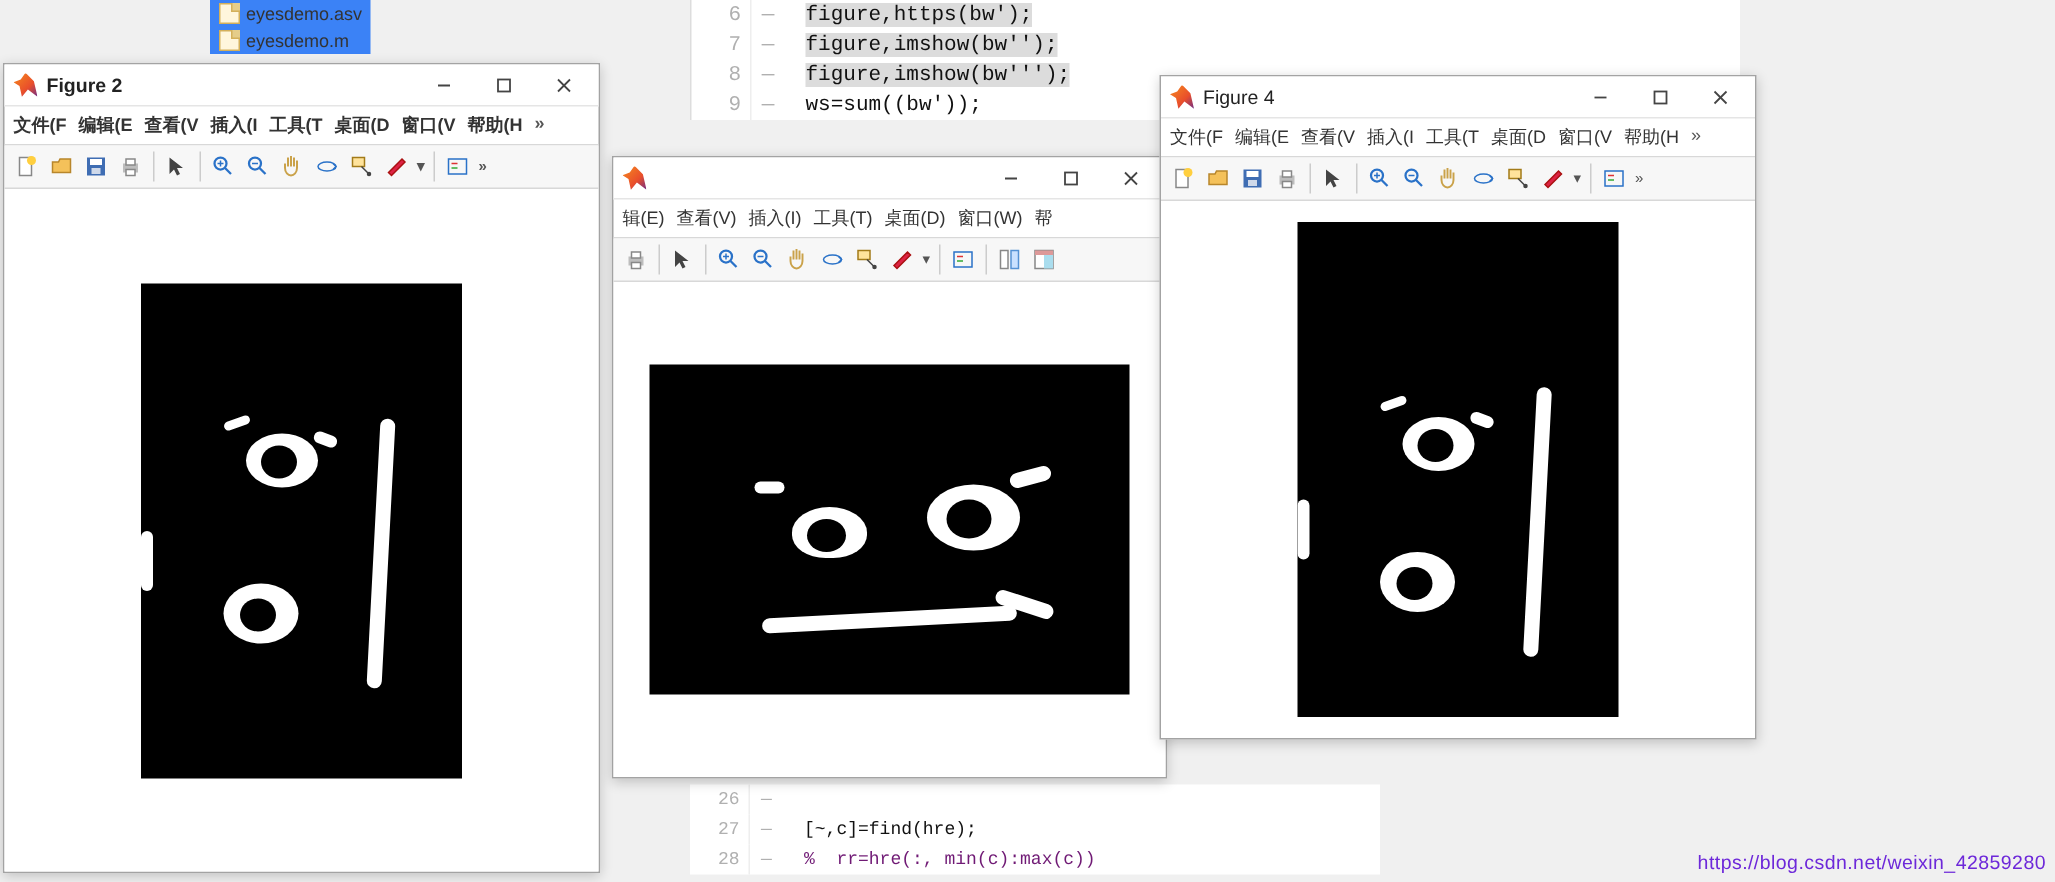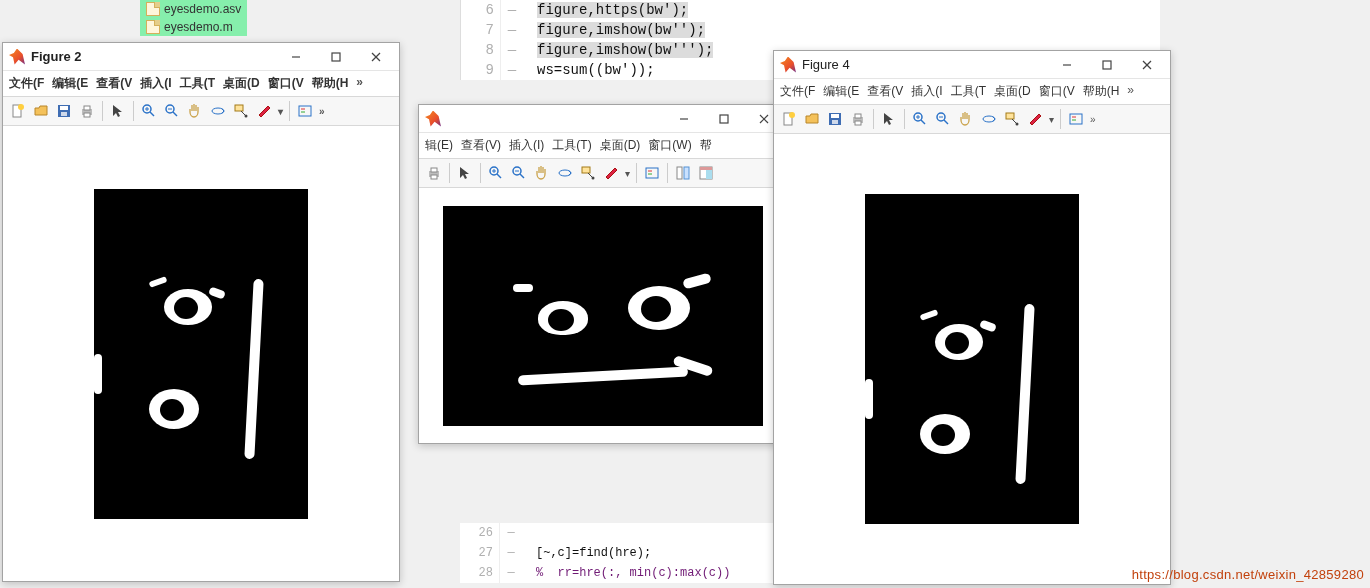--- a/index.html
+++ b/index.html
@@ -11,31 +11,31 @@
     height: 588px;
     position: relative;
     overflow: hidden;
     color: #333;
   }
   .watermark {
     position: absolute;
     right: 6px;
     bottom: 6px;
     font-size: 13px;
-    color: #c2410c;
+    color: #6d28d9;
     letter-spacing: .3px;
     pointer-events: none;
   }
 
   
   .file-list {
     position: absolute;
     top: 0px;
     left: 140px;
-    background: #86efac;
+    background: #3b82f6;
     font-size: 12px;
   }
   .file-item { display:flex; align-items:center; gap:4px; padding:2px 6px; }
   .file-icon { width:14px; height:14px; border:1px solid #d4b05b; background:#fff6dc; position:relative; }
   .file-icon::after{content:"";position:absolute;right:-1px;top:-1px;width:5px;height:5px;background:#e5cd8a;border-bottom:1px solid #d4b05b;border-left:1px solid #d4b05b;}
 
   
   .editor {
     position: absolute;
     left: 460px; top: 0;
@@ -162,21 +162,21 @@
       <div class="dash">—</div>
       <div class="code">[~,c]=find(hre);</div>
     </div>
   <div class="line">
       <div class="gutter">28</div>
       <div class="dash">—</div>
       <div class="code comment">%  rr=hre(:, min(c):max(c))</div>
     </div>
 </div>
 
-<div class="figwin" style="left:418px; top:104px; width:370px; height:340px;text-align:center;">
+<div class="figwin" style="left:408px; top:104px; width:370px; height:415px;text-align:center;">
   <div class="titlebar">
     <span class="ml-logo"></span>
     <span class="wtitle"></span>
     <div class="winbtn">
         <svg viewBox="0 0 10 10">
           <line x1="1" y1="5" x2="9" y2="5"></line>
         </svg>
       </div>
     <div class="winbtn">
         <svg viewBox="0 0 10 10">
@@ -412,21 +412,21 @@
       <div class="blob" style="left:55px;top:90px;width:18px;height:6px;border-radius:4px;transform:rotate(-20deg);"></div>
       <div class="blob" style="left:115px;top:100px;width:16px;height:8px;border-radius:4px;transform:rotate(20deg);"></div>
       <div class="blob" style="left:55px;top:200px;width:50px;height:40px;border-radius:50%;"></div>
       <div class="blob" style="left:66px;top:210px;width:24px;height:22px;background:#000;"></div>
       <div class="blob" style="left:155px;top:90px;width:10px;height:180px;border-radius:6px;transform:rotate(3deg);"></div>
       <div class="blob" style="left:0px;top:165px;width:8px;height:40px;border-radius:4px;"></div>
     </div>
   </div>
 </div>
 
-<div class="figwin" style="left:773px; top:50px; width:398px; height:535px;">
+<div class="figwin" style="left:773px; top:50px; width:398px; height:443px;">
   <div class="titlebar">
     <span class="ml-logo"></span>
     <span class="wtitle">Figure 4</span>
     <div class="winbtn">
         <svg viewBox="0 0 10 10">
           <line x1="1" y1="5" x2="9" y2="5"></line>
         </svg>
       </div>
     <div class="winbtn">
         <svg viewBox="0 0 10 10">

